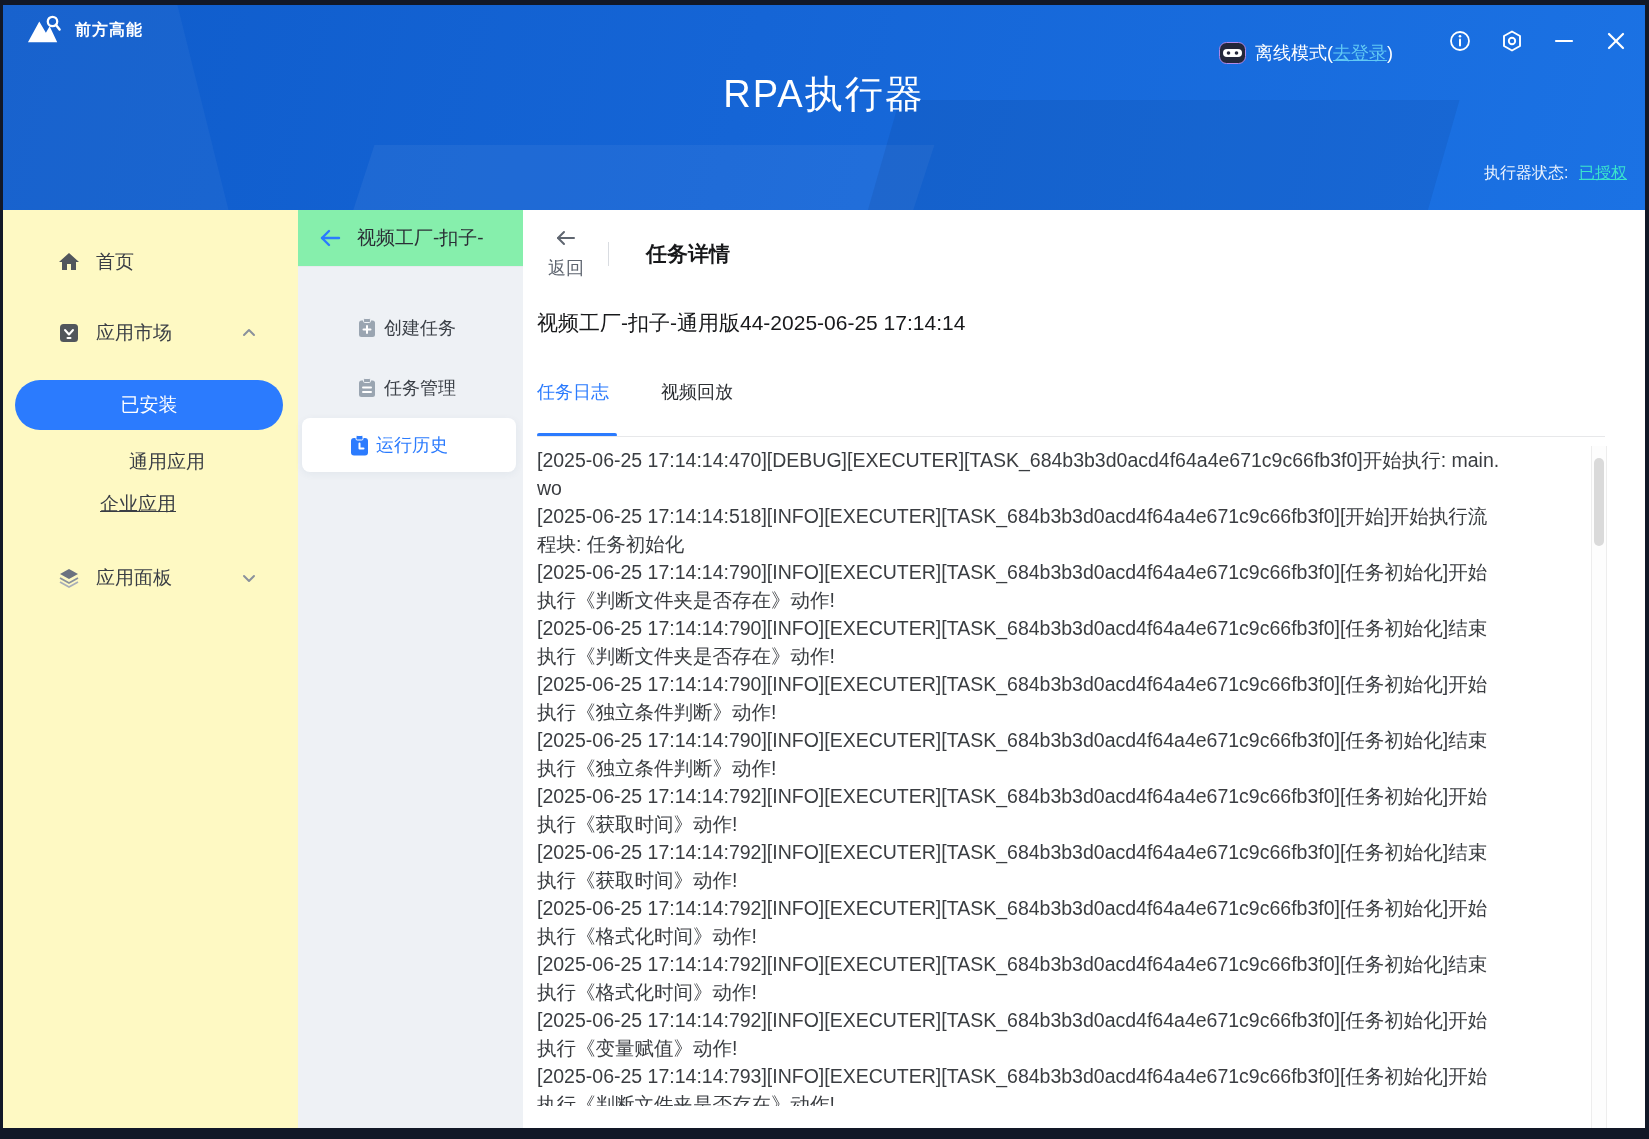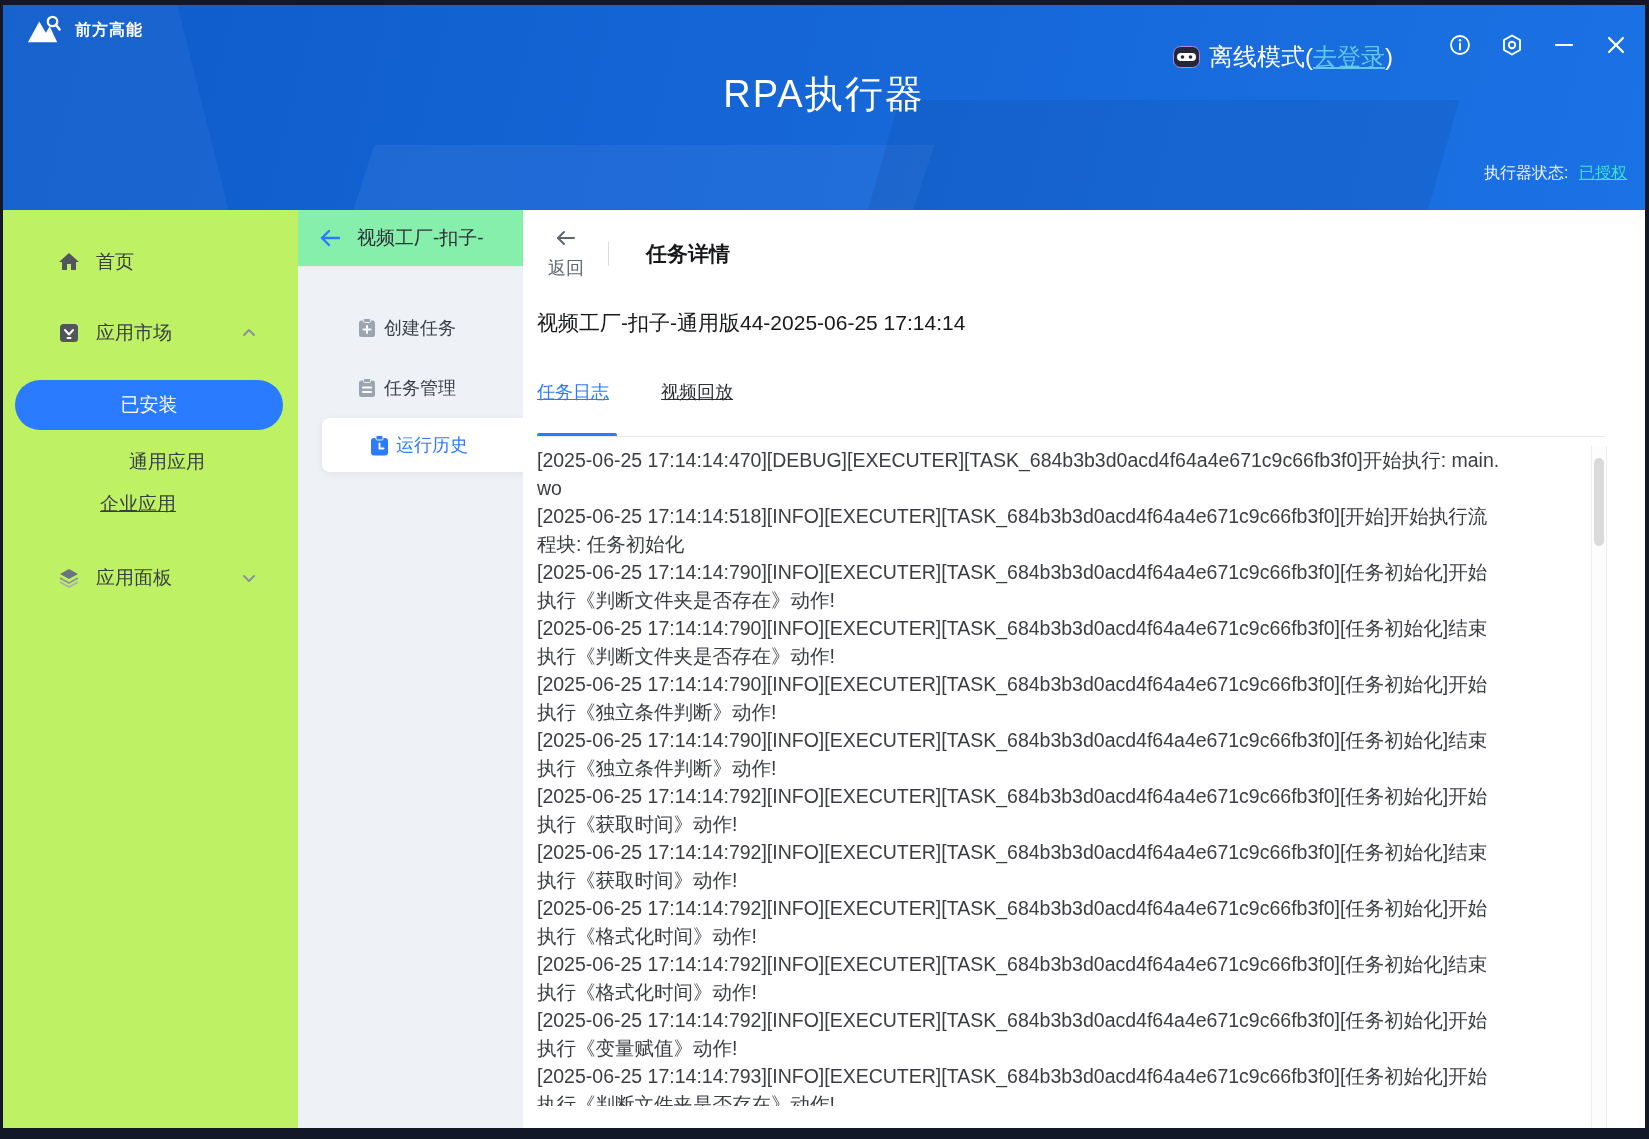--- a/index.html
+++ b/index.html
@@ -23,65 +23,65 @@
   .hdr-shape1 { position:absolute; left:360px; top:140px; width:560px; height:70px;
     background:rgba(255,255,255,0.05); transform:skewX(-18deg); }
   .hdr-shape2 { position:absolute; left:880px; top:95px; width:560px; height:115px;
     background:rgba(13,42,96,0.10); transform:skewX(-16deg); }
   .hdr-shape3 { position:absolute; left:-60px; top:0; width:260px; height:205px;
     background:rgba(255,255,255,0.04); transform:skewX(14deg); }
   .topbar { position:absolute; top:0; left:0; right:0; height:50px; }
   .brand { position:absolute; left:22px; top:8px; display:flex; align-items:center; gap:12px; }
   .brand-name { font-size:16px; font-weight:bold; letter-spacing:1px; }
   .controls { position:absolute; right:16px; top:11px; display:flex; align-items:center; }
-  .offline { display:flex; align-items:center; gap:9px; font-size:24px; margin-right:28px;margin-top:25px; }
+  .offline { display:flex; align-items:center; gap:9px; font-size:18px; margin-right:28px;margin-top:25px; }
   .offline .link { color:#62c9f4; text-decoration:underline; cursor:pointer; }
   .winbtn { width:26px; height:26px; display:flex; align-items:center; justify-content:center;
     margin-left:26px; cursor:pointer; }
   .app-title { position:absolute; top:64px; left:0; width:100%; text-align:center;
     font-size:38px; font-weight:500; letter-spacing:2px; }
   .status { position:absolute; right:18px; top:158px; font-size:16px; color:#e9f1fd; }
   .status .auth { color:#3be4cc; text-decoration:underline; cursor:pointer; margin-left:6px; }
   
   .main { display:flex; height:918px; }
   
-  .sidebar { width:295px; background:#bef264; position:relative; flex:none; }
+  .sidebar { width:295px; background:#fef9c3; position:relative; flex:none; }
   .side-item { position:absolute; left:0; width:100%; height:44px; display:flex;
     align-items:center; color:#3a3e45; font-size:19px; cursor:pointer; }
   .side-item .ic { position:absolute; left:55px; width:22px; height:22px; }
   .side-item .lbl { position:absolute; left:93px; }
   .side-item .chev { position:absolute; left:238px; width:16px; height:16px; }
   .side-pill { position:absolute; left:12px; width:268px; height:50px; background:#2b7bfe;
     border-radius:25px; display:flex; align-items:center; justify-content:center;
     color:#fff; font-size:19px; cursor:pointer; }
   .side-sub { position:absolute; left:97px; height:44px; display:flex; align-items:center;
     color:#3a3e45; font-size:19px; cursor:pointer; }
   
   .panel { width:225px; background:#eef1f5; position:relative; flex:none; }
   .panel-header { height:57px; background:#86efac; border-bottom:1px solid #e8eaee;
     display:flex; align-items:center; padding-left:20px; gap:15px; }
   .panel-title { font-size:19px; color:#2b2f36; white-space:nowrap; overflow:hidden; }
   .panel-item { position:absolute; left:0; width:100%; height:44px; display:flex;
     align-items:center; color:#3a3f46; font-size:18px; cursor:pointer; }
   .panel-item .ic { position:absolute; left:60px; width:18px; height:20px; }
   .panel-item .lbl { position:absolute; left:86px; }
-  .panel-active { position:absolute; left:24px; width:214px; height:54px; background:#fff;
+  .panel-active { position:absolute; left:4px; width:214px; height:54px; background:#fff;
     border-radius:8px; box-shadow:0 2px 8px rgba(40,70,110,0.06); display:flex;
     align-items:center; color:#2b7bfe; font-size:18px; cursor:pointer; }
   .panel-active .ic { position:absolute; left:48px; width:19px; height:21px; }
   .panel-active .lbl { position:absolute; left:74px; }
   
   .content { flex:1; background:#fff; position:relative; }
   .content-header { position:absolute; top:30px; left:25px; display:flex; align-items:center; height:28px; }
   .back-group { display:flex; align-items:center; gap:8px; color:#5f6670; font-size:18px; cursor:pointer;flex-direction:column; }
   .vdiv { width:1px; height:24px; background:#d9dce1; margin:0 24px; }
   .page-title { font-size:21px; font-weight:bold; color:#17181a;margin-left:13px; }
   .task-title { position:absolute; top:99px; left:14px; font-size:21px; color:#17181a; }
   .tabs { position:absolute; top:170px; left:14px; display:flex; gap:52px; font-size:18px; }
-  .tab { cursor:pointer; color:#2c2f33; padding-bottom:10px;text-decoration:underline; }
+  .tab { cursor:pointer; color:#2c2f33; padding-bottom:10px; }
   .tab.active { color:#2b7bfe; }
   .tab-divider { position:absolute; top:226px; left:14px; width:1068px; height:1px; background:#e7e8ea; }
   .tab-underline { position:absolute; top:223px; left:14px; width:80px; height:4px;
     background:#2b7bfe; border-radius:2px; }
   .log { position:absolute; top:236px; left:14px; width:966px; height:660px; overflow:hidden;
     font-size:19.5px; line-height:28px; color:#3a3d41; word-break:break-all; }
   .scrollbar { position:absolute; top:236px; right:38px; width:16px; height:872px;
     border-left:1px solid #ededed; border-right:1px solid #ededed; background:#fdfdfd; }
   .scroll-thumb { width:10px; height:88px; margin:12px auto 0; background:#dadada;
     border-radius:6px; cursor:pointer; }

